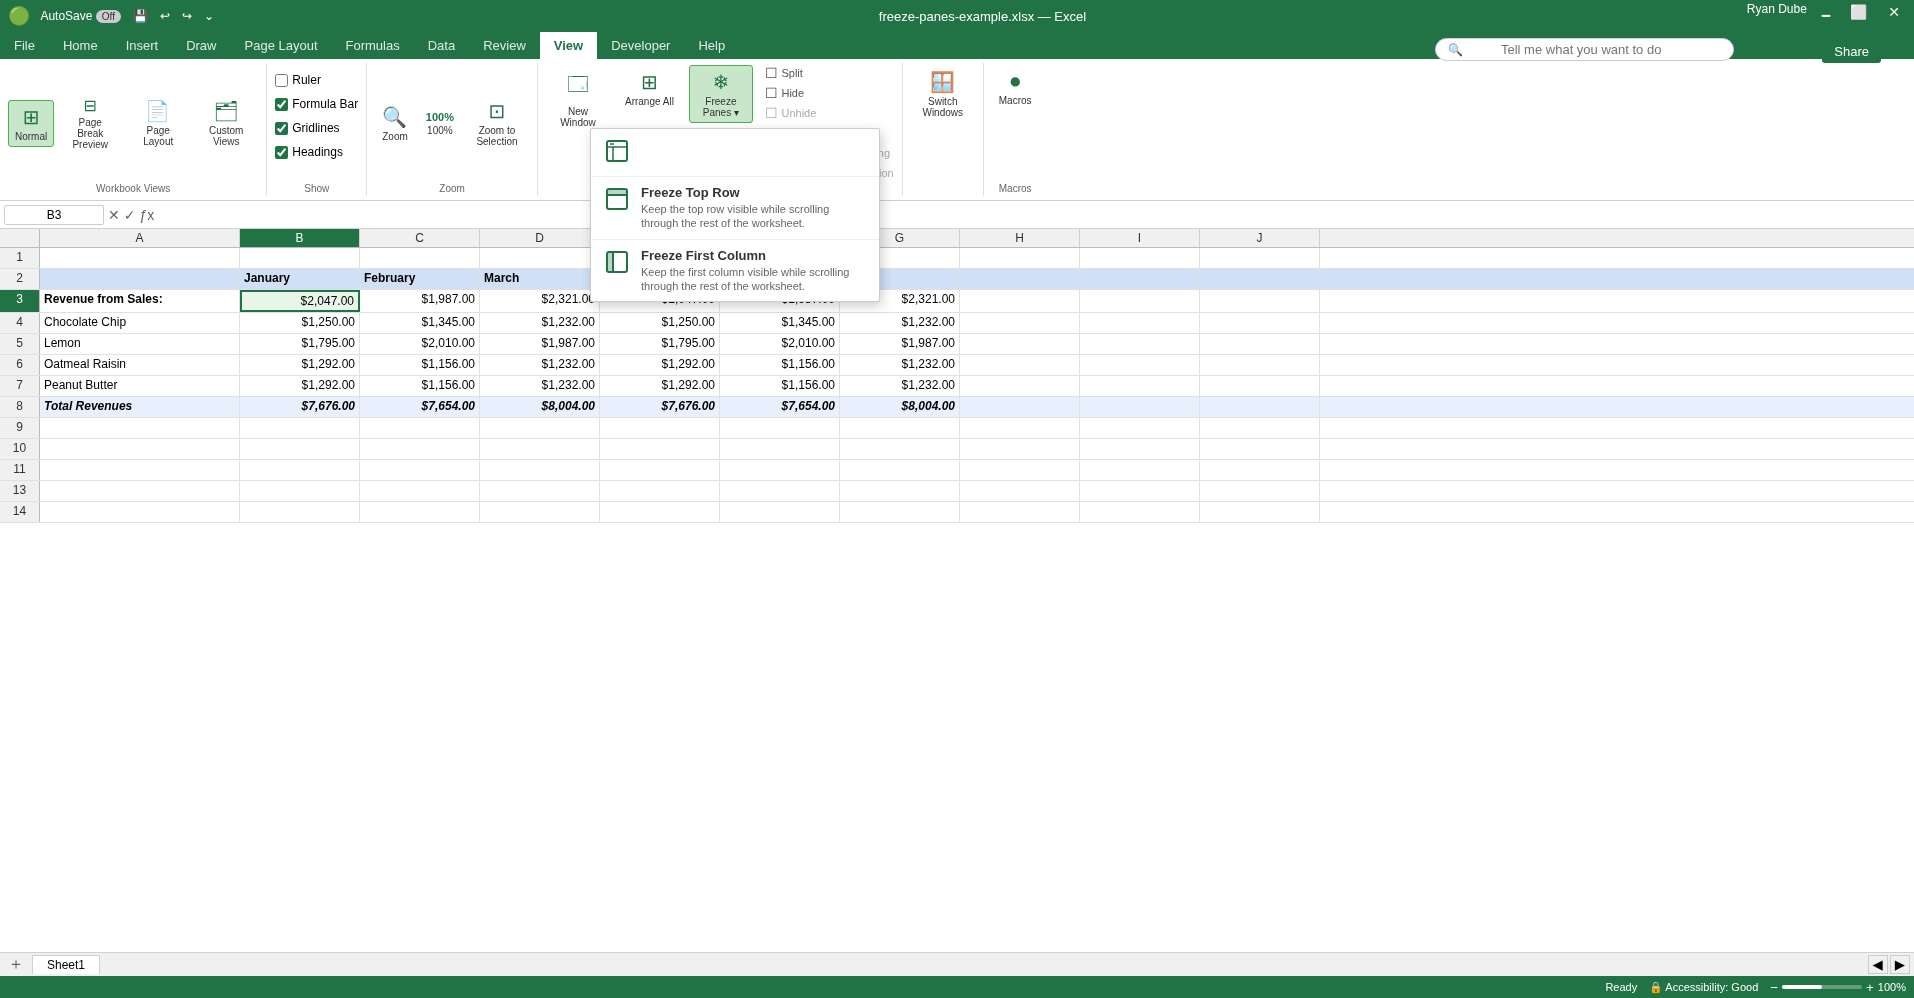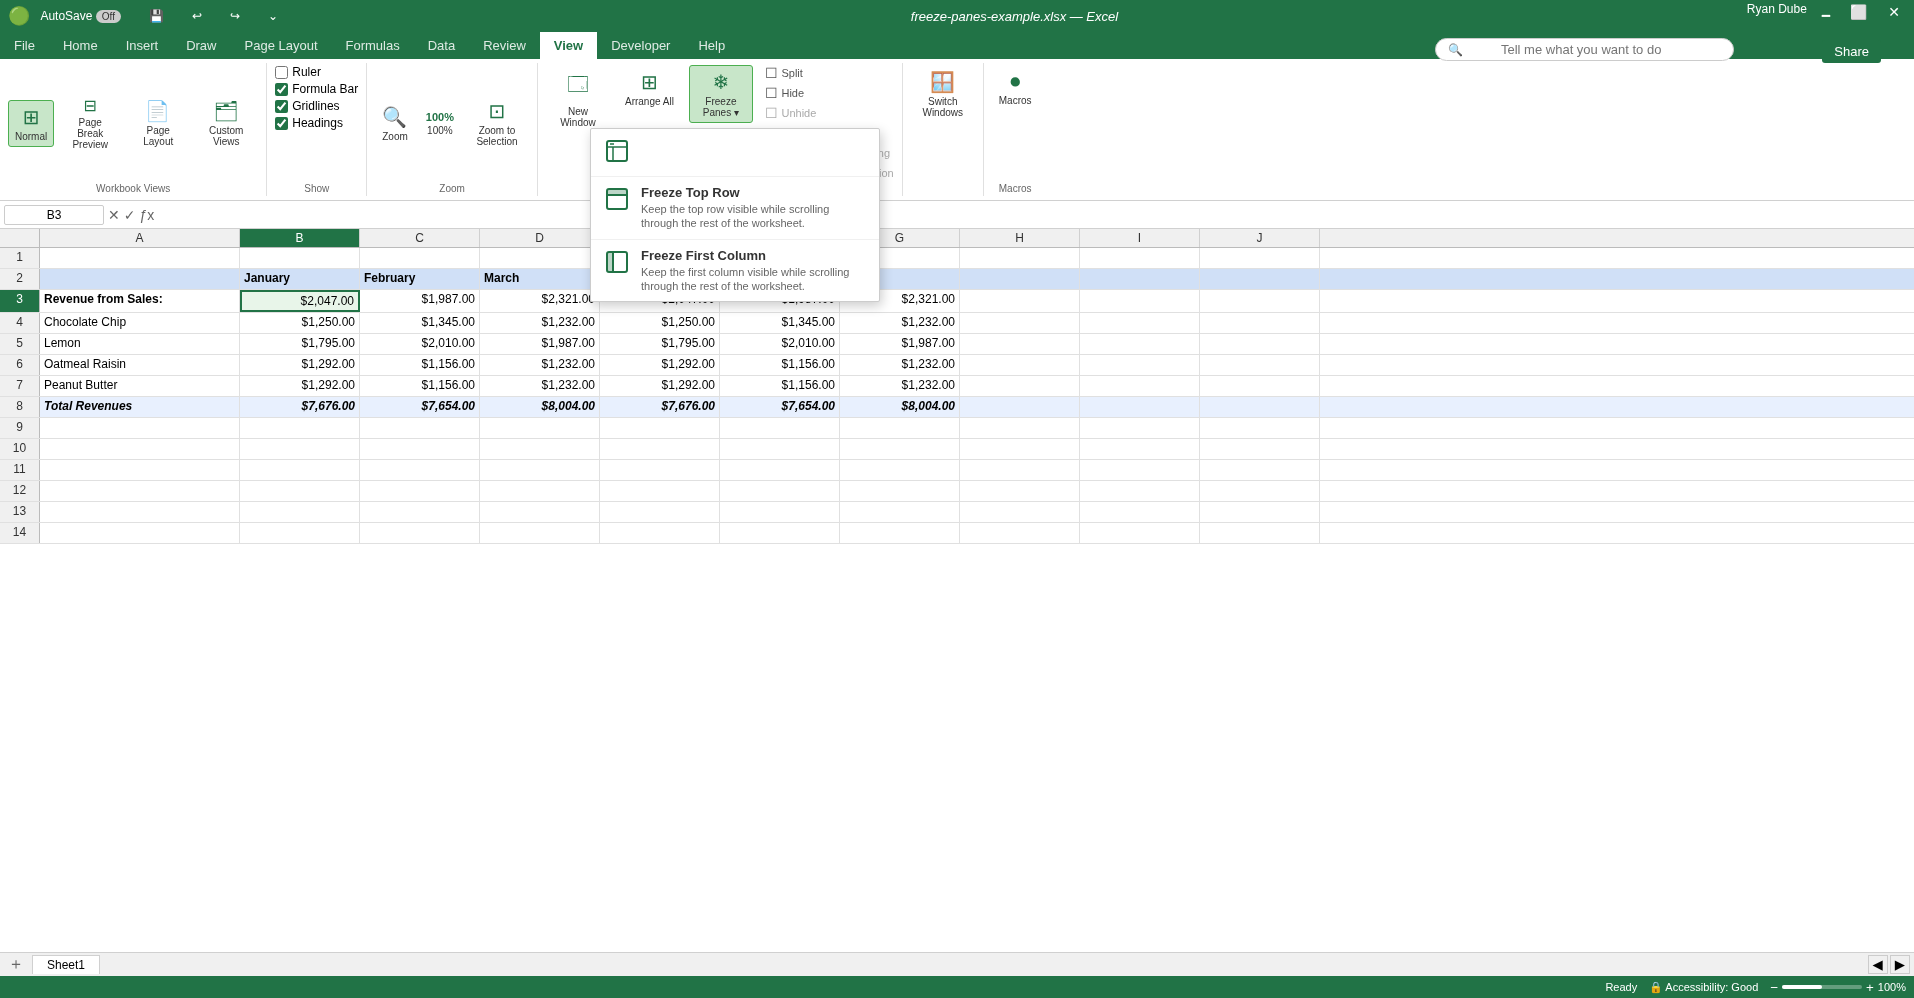--- a/index.html
+++ b/index.html
@@ -9,26 +9,26 @@
     .title-bar {
       background: #217346;
       color: white;
       height: 32px;
       display: flex;
       align-items: center;
       justify-content: space-between;
       padding: 0 8px;
     }
     .title-bar-left { display: flex; align-items: center; gap: 6px; }
-    .title-bar-center { flex: 1; text-align: center; font-size: 13px; font-style: italic; }
+    .title-bar-center { flex: 1; text-align: center; font-size: 13px; }
     .title-bar-right { display: flex; align-items: flex-start; gap: 8px; font-size: 12px; }
     .win-btn { background: none; border: none; color: white; cursor: pointer; font-size: 14px; padding: 2px 6px; }
 
     
-    .qat { display: flex; align-items: center; gap: 20px; }
+    .qat { display: flex; align-items: center; gap: 4px; }
     .qat-btn { background: none; border: none; color: white; font-size: 12px; cursor: pointer; padding: 2px 4px; }
 
     
     .ribbon { background: white; border-bottom: 1px solid #d0d0d0; }
     .ribbon-tabs { display: flex; background: #217346; }
     .ribbon-tab {
       padding: 6px 14px;
       color: rgba(255,255,255,0.85);
       cursor: pointer;
       font-size: 13px;
@@ -54,21 +54,21 @@
       text-align: center;
       padding-top: 2px;
     }
     .ribbon-buttons { display: flex; align-items: center; gap: 4px; flex: 1; justify-content: center; }
     .rb { display: flex; flex-direction: column; align-items: center; gap: 2px; cursor: pointer; padding: 4px 6px; border: 1px solid transparent; border-radius: 3px; }
     .rb.active { background: #c8e6c9; border-color: #4caf50; }
     .rb-icon { font-size: 20px; color: #217346; }
     .rb-label { font-size: 10px; text-align: center; color: #333; line-height: 1.1; max-width: 50px; }
 
     
-    .show-group { display: flex; flex-direction: column; gap: 3px; justify-content: center; }
+    .show-group { display: flex; flex-direction: column; gap: 10px; justify-content: center; margin-top: 8px; }
     .cb-item { display: flex; align-items: center; gap: 4px; font-size: 12px; }
     .cb-item input { accent-color: #217346; }
     .zoom-pct { font-size: 11px; font-weight: 600; }
 
     
     .formula-bar {
       display: flex;
       align-items: center;
       background: white;
       border-bottom: 1px solid #d0d0d0;
@@ -564,33 +564,20 @@
         <div class="cell w-c"></div>
         <div class="cell w-d"></div>
         <div class="cell w-e"></div>
         <div class="cell w-f"></div>
         <div class="cell w-g"></div>
         <div class="cell w-h"></div>
         <div class="cell w-i"></div>
         <div class="cell w-j"></div>
       </div>
     <div class="sheet-row">
-        <div class="row-header">12</div>
-        <div class="cell w-a"></div>
-        <div class="cell w-b"></div>
-        <div class="cell w-c"></div>
-        <div class="cell w-d"></div>
-        <div class="cell w-e"></div>
-        <div class="cell w-f"></div>
-        <div class="cell w-g"></div>
-        <div class="cell w-h"></div>
-        <div class="cell w-i"></div>
-        <div class="cell w-j"></div>
-      </div>
-    <div class="sheet-row">
         <div class="row-header">13</div>
         <div class="cell w-a"></div>
         <div class="cell w-b"></div>
         <div class="cell w-c"></div>
         <div class="cell w-d"></div>
         <div class="cell w-e"></div>
         <div class="cell w-f"></div>
         <div class="cell w-g"></div>
         <div class="cell w-h"></div>
         <div class="cell w-i"></div>

